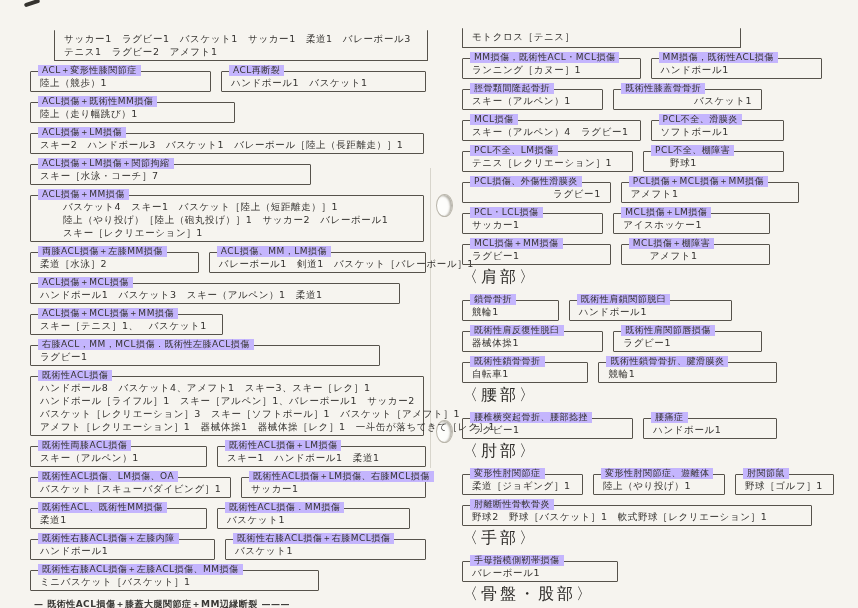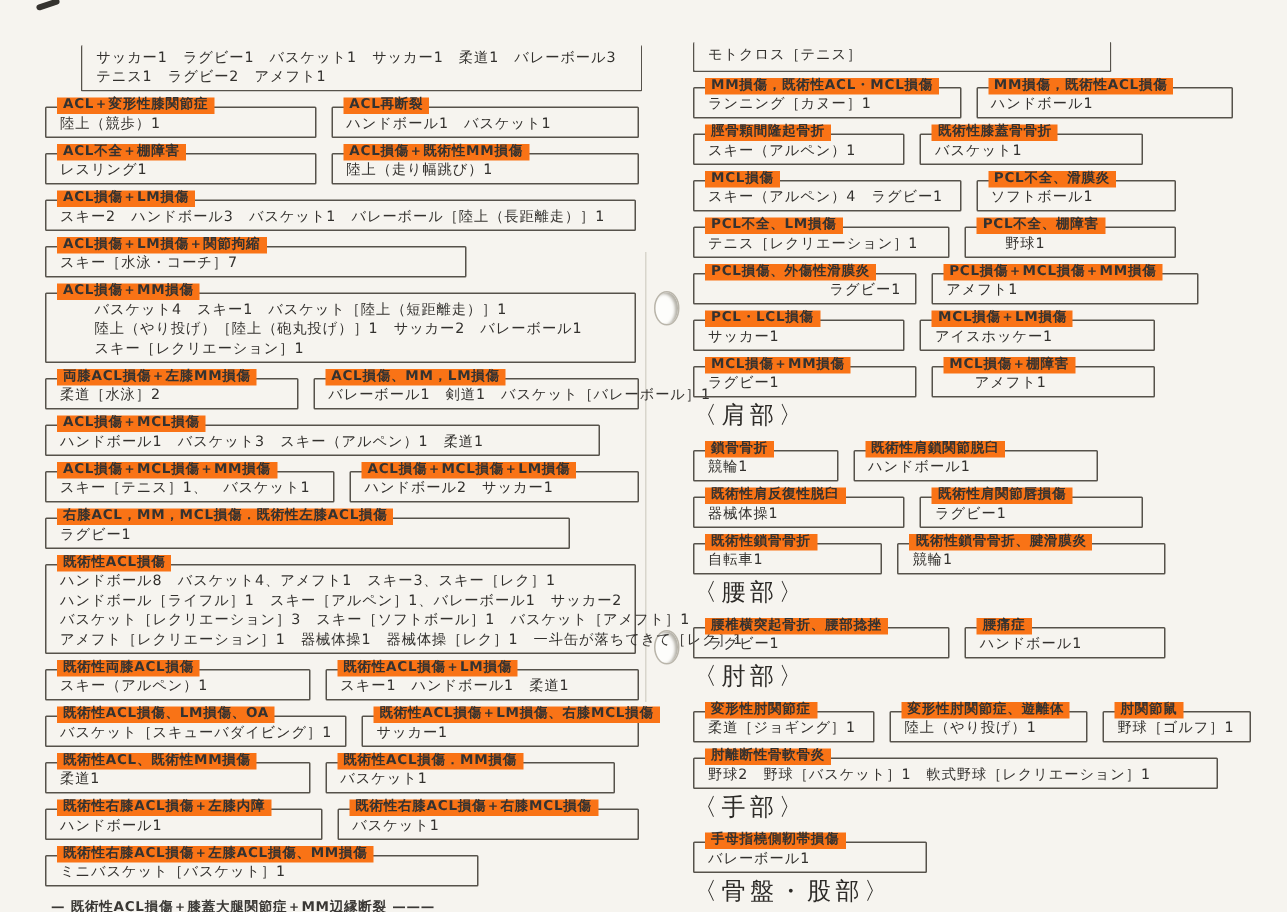--- a/index.html
+++ b/index.html
@@ -12,22 +12,22 @@
   .page{position:absolute;top:0;}
   #page-left{left:30px;width:402px;padding-top:14px;}
   #page-right{left:462px;width:372px;padding-top:12px;}
   .row{display:flex;gap:10px;margin-bottom:3px;align-items:flex-start;}
   .box{
     position:relative;border:1.2px solid #56524b;border-radius:1px;
     padding:4px 9px 2px;margin-top:7px;box-sizing:border-box;min-height:20px;
   }
   .box.open{border-top:none;margin-top:16px;padding-top:2px;}
   .box-title{
-    position:absolute;top:-7px;left:7px;background:#f97316;
-    padding:0 4px;font-weight:bold;font-size:9px;line-height:11px;
+    position:absolute;top:-7px;left:7px;background:#c4b5fd;
+    padding:0 4px;font-weight:normal;font-size:9px;line-height:11px;
     white-space:nowrap;letter-spacing:0.5px;color:#343230;
   }
   .box-line{
     font-size:9.5px;line-height:13px;white-space:nowrap;
     letter-spacing:0.6px;color:#33312e;
   }
   .heading{
     font-size:16px;letter-spacing:3px;color:#2c2a27;
     margin:1px 0 7px 0;font-weight:400;line-height:18px;
   }
@@ -75,24 +75,20 @@
       <div class="box" style="width: 45%;">
         <span class="box-title">ACL＋変形性膝関節症</span>
         <div class="box-line">陸上（競歩）1</div>
       </div>
       <div class="box" style="width: 51%;">
         <span class="box-title">ACL再断裂</span>
         <div class="box-line">ハンドボール1　バスケット1</div>
       </div>
     </div>
     <div class="row">
-      <div class="box" style="width: 45%;">
-        <span class="box-title">ACL不全＋棚障害</span>
-        <div class="box-line">レスリング1</div>
-      </div>
       <div class="box" style="width: 51%;">
         <span class="box-title">ACL損傷＋既術性MM損傷</span>
         <div class="box-line">陸上（走り幅跳び）1</div>
       </div>
     </div>
     <div class="row">
       <div class="box" style="width: 98%;">
         <span class="box-title">ACL損傷＋LM損傷</span>
         <div class="box-line">スキー2　ハンドボール3　バスケット1　バレーボール［陸上（長距離走）］1</div>
       </div>
@@ -124,24 +120,20 @@
     <div class="row">
       <div class="box" style="width: 92%;">
         <span class="box-title">ACL損傷＋MCL損傷</span>
         <div class="box-line">ハンドボール1　バスケット3　スキー（アルペン）1　柔道1</div>
       </div>
     </div>
     <div class="row">
       <div class="box" style="width: 48%;">
         <span class="box-title">ACL損傷＋MCL損傷＋MM損傷</span>
         <div class="box-line">スキー［テニス］1、　バスケット1</div>
-      </div>
-      <div class="box" style="width: 48%;">
-        <span class="box-title">ACL損傷＋MCL損傷＋LM損傷</span>
-        <div class="box-line">ハンドボール2　サッカー1</div>
       </div>
     </div>
     <div class="row">
       <div class="box" style="width: 87%;">
         <span class="box-title">右膝ACL，MM，MCL損傷．既術性左膝ACL損傷</span>
         <div class="box-line">ラグビー1</div>
       </div>
     </div>
     <div class="row">
       <div class="box" style="width: 98%;">
@@ -217,21 +209,21 @@
       <div class="box" style="width: 46%;">
         <span class="box-title">MM損傷，既術性ACL損傷</span>
         <div class="box-line">ハンドボール1</div>
       </div>
     </div>
     <div class="row">
       <div class="box" style="width: 38%;">
         <span class="box-title">脛骨顆間隆起骨折</span>
         <div class="box-line">スキー（アルペン）1</div>
       </div>
-      <div class="box" style="width: 40%;">
+      <div class="box" style="width: 40%; text-align: right;">
         <span class="box-title">既術性膝蓋骨骨折</span>
         <div class="box-line">バスケット1</div>
       </div>
     </div>
     <div class="row">
       <div class="box" style="width: 48%;">
         <span class="box-title">MCL損傷</span>
         <div class="box-line">スキー（アルペン）4　ラグビー1</div>
       </div>
       <div class="box" style="width: 36%;">

